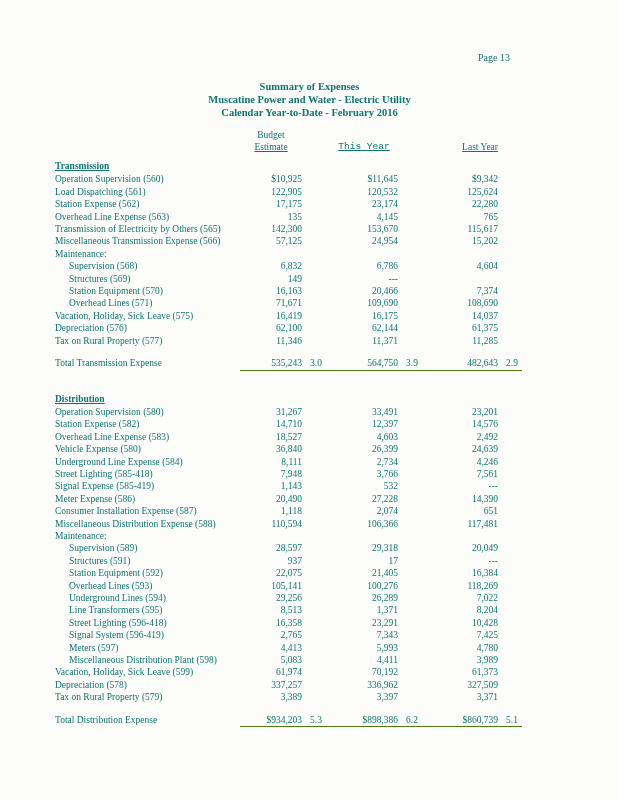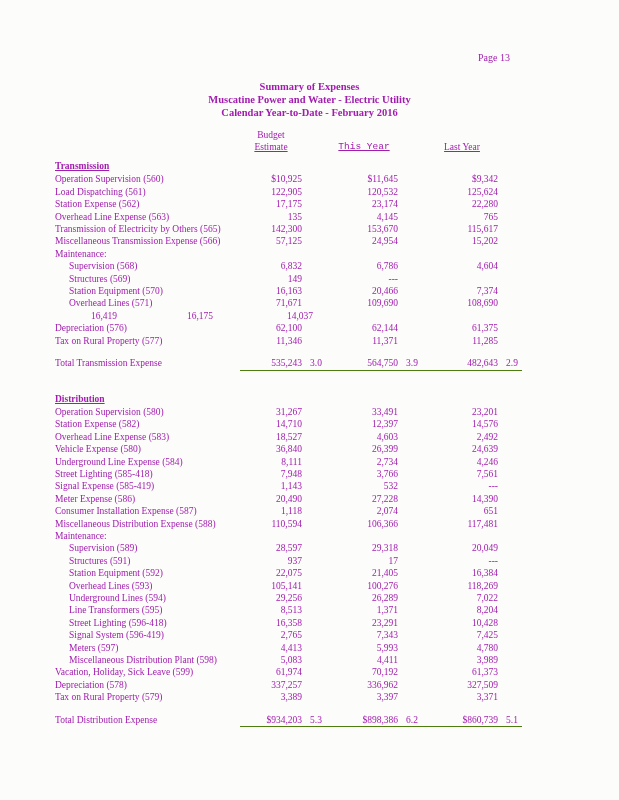--- a/index.html
+++ b/index.html
@@ -5,21 +5,21 @@
   * { margin:0; padding:0; box-sizing:border-box; }
   html,body { width:619px; height:800px; }
   body {
     background:#e8e8e6;
     font-family:"Liberation Serif", serif;
   }
   .page {
     position:relative;
     width:619px; height:800px;
     background:#fcfcfa;
-    color:#a21caf;
+    color:#0f766e;
     overflow:hidden;
   }
   .page-num {
     position:absolute; top:52px; left:478px;
     font-size:10px;
   }
   .title-block {
     position:absolute; top:80px; left:0; width:100%;
     text-align:center; font-weight:bold;
     font-size:10.5px; line-height:13px;
@@ -37,21 +37,21 @@
   .v1 { width:62px; }
   .v2 { width:68px; }
   .v3 { width:72px; }
   .p  { padding-left:8px; text-align:left; }
   .p1 { width:28px; }
   .p2 { width:28px; }
   .p3 { width:24px; }
   .hc { flex:none; text-align:center; font-size:9.5px; line-height:12px; }
   .h1 { width:62px; }
   .h2 { width:68px;font-family:Liberation Mono, monospace; }
-  .h3 { width:72px; }
+  .h3 { width:72px;text-align:right; }
   .u  { text-decoration:underline; }
   .sec-name {
     text-decoration:underline;
     font-weight:bold;
     line-height:12.4px;
     margin-bottom:1px;
   }
   .section { margin-bottom:22px; }
   .row.total { margin-top:10px; }
   .row.total .v, .row.total .p { border-bottom:1px solid #4d7c0f; }
@@ -180,20 +180,21 @@
           <div class="row">
             <div class="c label ind1">Overhead Lines (571)</div>
             <div class="c v v1">71,671</div>
             <div class="c p p1"></div>
             <div class="c v v2">109,690</div>
             <div class="c p p2"></div>
             <div class="c v v3">108,690</div>
             <div class="c p p3"></div>
           </div>
           <div class="row">
+            <div class="c label">Vacation, Holiday, Sick Leave (575)</div>
             <div class="c v v1">16,419</div>
             <div class="c p p1"></div>
             <div class="c v v2">16,175</div>
             <div class="c p p2"></div>
             <div class="c v v3">14,037</div>
             <div class="c p p3"></div>
           </div>
           <div class="row">
             <div class="c label">Depreciation (576)</div>
             <div class="c v v1">62,100</div>

